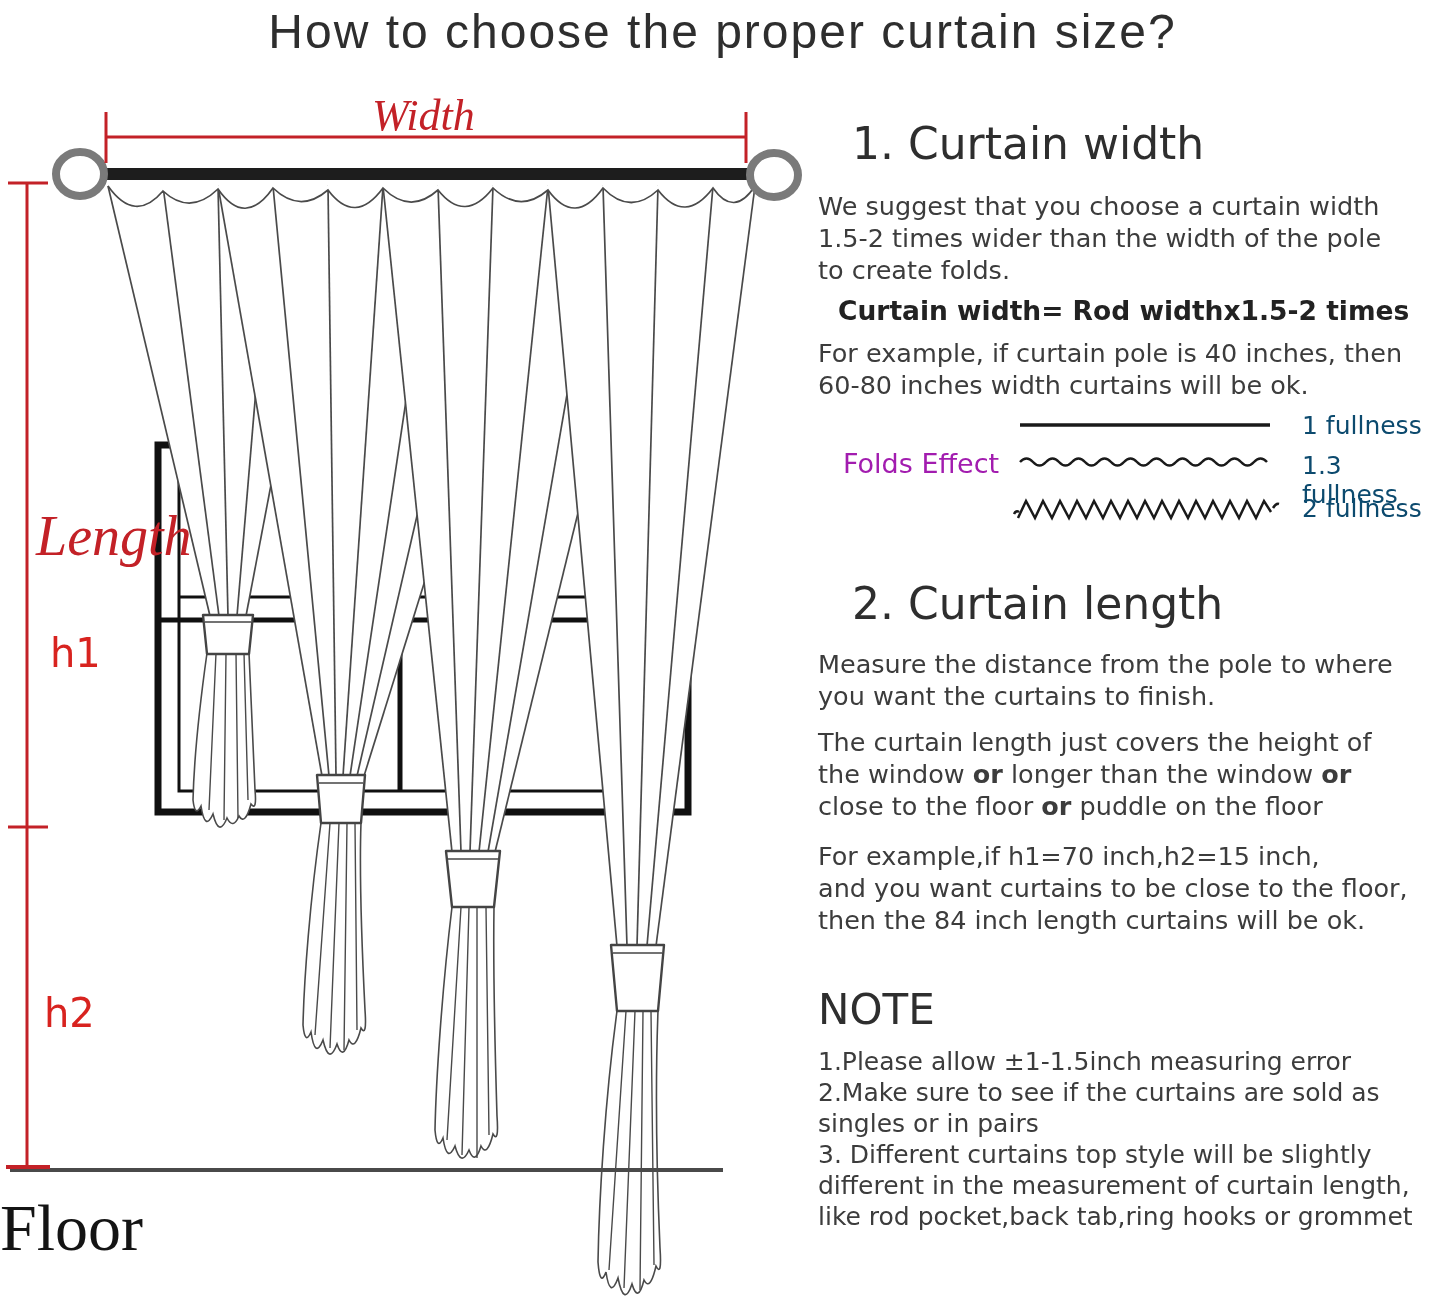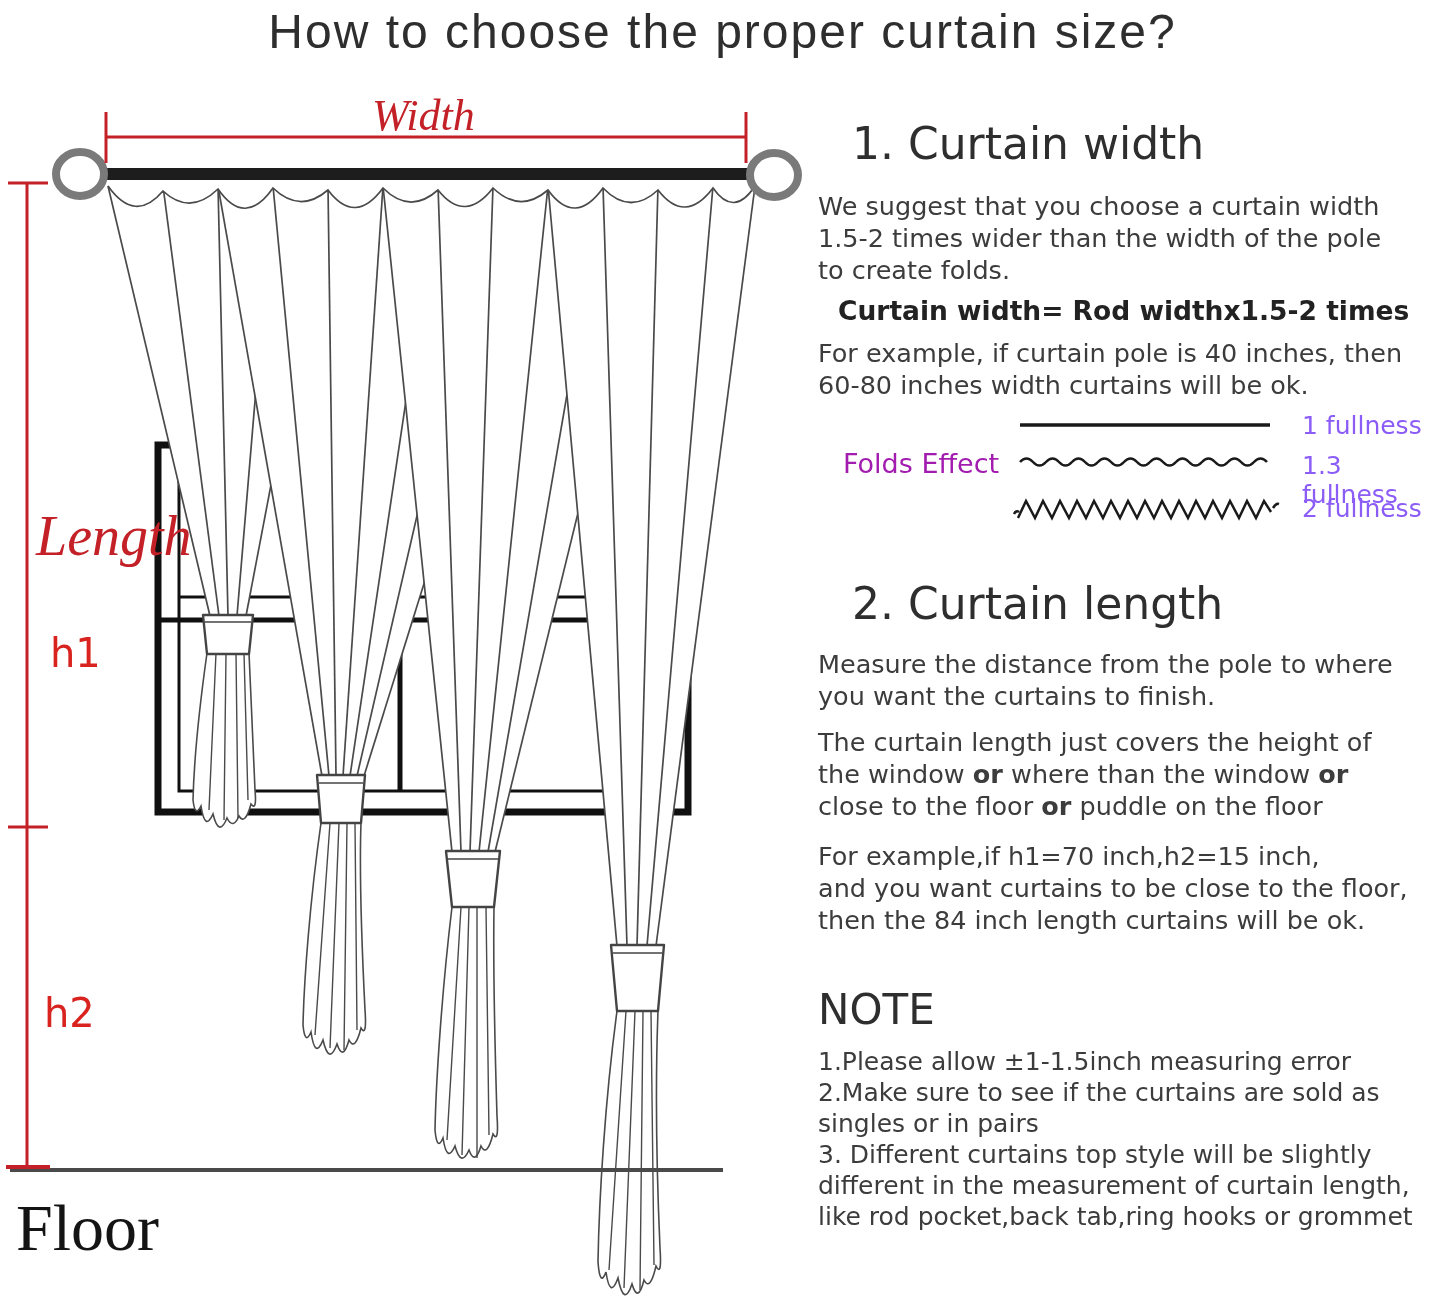--- a/index.html
+++ b/index.html
@@ -7,21 +7,21 @@
           font-family:"DejaVu Sans","Liberation Sans",sans-serif;color:#3c3c3c;}
   .abs{position:absolute;}
   #page-title{left:0;top:4px;width:1445px;text-align:center;font-size:48px;letter-spacing:2px;
               color:#2e2e2e;font-family:"Liberation Sans",sans-serif;}
   .red-serif{color:#c32127;font-family:"Liberation Serif",serif;font-style:italic;}
   .red-sans{color:#d8231f;font-family:"DejaVu Sans",sans-serif;}
   .heading{font-size:44px;color:#2e2e2e;}
   .body-text{font-size:25.5px;line-height:32px;color:#3c3c3c;white-space:pre-line;width:640px;}
   .bold-line{font-size:26.5px;font-weight:bold;color:#222;}
   .note-item{font-size:25px;line-height:31px;color:#3c3c3c;white-space:pre-line;}
-  .fullness-label{font-size:25px;color:#8b5cf6;}
+  .fullness-label{font-size:25px;color:#0c4a6e;}
   #folds-label{font-size:27px;color:#a21caf;}
   #width-label{font-size:44px;}
   #length-label{font-size:56px;}
   #h1-label,#h2-label{font-size:40px;}
   #floor-label{font-size:66px;color:#141414;font-family:"Liberation Serif",serif;}
   svg{display:block;}
 </style>
 </head>
 <body>
 
@@ -127,21 +127,21 @@
       <line x1="8" y1="183" x2="48" y2="183"></line>
       <line x1="8" y1="827" x2="48" y2="827"></line>
       <line x1="6" y1="1167" x2="50" y2="1167" stroke-width="4"></line>
     </g>
   </svg>
 
   <div id="width-label" class="abs red-serif" style="left:372px;top:90px;">Width</div>
   <div id="length-label" class="abs red-serif" style="left:36px;top:504px;">Length</div>
   <div id="h1-label" class="abs red-sans" style="left:50px;top:630px;">h1</div>
   <div id="h2-label" class="abs red-sans" style="left:44px;top:990px;">h2</div>
-  <div id="floor-label" class="abs" style="left:16px;top:1190px;">Floor</div>
+  <div id="floor-label" class="abs" style="left:0;top:1190px;">Floor</div>
 
   <div class="abs heading" style="left:852px;top:118px;">1. Curtain width</div>
   <div class="abs body-text" style="left:818px;top:190px;">We suggest that you choose a curtain width
 1.5-2 times wider than the width of the pole
 to create folds.</div>
   <div class="abs bold-line" style="left:818px;top:295px;margin-left:20px;">Curtain width= Rod widthx1.5-2 times</div>
   <div class="abs body-text" style="left:818px;top:337px;">For example, if curtain pole is 40 inches, then
 60-80 inches width curtains will be ok.</div>
 
   <div id="folds-label" class="abs" style="left:843px;top:448px;">Folds Effect</div>
@@ -153,21 +153,21 @@
              L188,96 L197,113 L205,96 L214,113 L222,96 L231,113 L239,96 L248,113 L256,96 L263,107 M265,103 q3,-5 6,-4"></path>
   </svg>
   <div class="abs fullness-label" style="left:1302px;top:411px;">1 fullness</div>
   <div class="abs fullness-label" style="left:1302px;top:451px;">1.3 fullness</div>
   <div class="abs fullness-label" style="left:1302px;top:494px;">2 fullness</div>
 
   <div class="abs heading" style="left:852px;top:578px;">2. Curtain length</div>
   <div class="abs body-text" style="left:818px;top:648px;">Measure the distance from the pole to where
 you want the curtains to finish.</div>
   <div class="abs body-text" style="left:818px;top:726px;"><span>The curtain length just covers the height of
-the window </span><b>or</b><span> where than the window </span><b>or</b><span>
+the window </span><b>or</b><span> longer than the window </span><b>or</b><span>
 close to the floor </span><b>or</b><span> puddle on the floor</span></div>
   <div class="abs body-text" style="left:818px;top:840px;">For example,if h1=70 inch,h2=15 inch,
 and you want curtains to be close to the floor,
 then the 84 inch length curtains will be ok.</div>
 
   <div class="abs heading" style="left:818px;top:985px;font-size:42px;">NOTE</div>
   <div class="abs" style="left:818px;top:1046px;width:640px;">
     <div class="note-item">1.Please allow ±1-1.5inch measuring error</div>
     <div class="note-item">2.Make sure to see if the curtains are sold as
 singles or in pairs</div>

